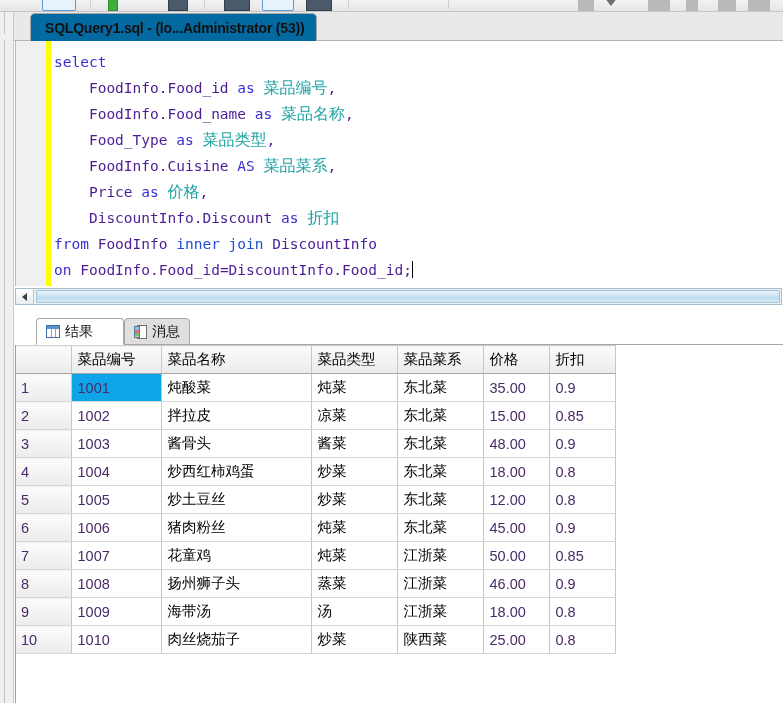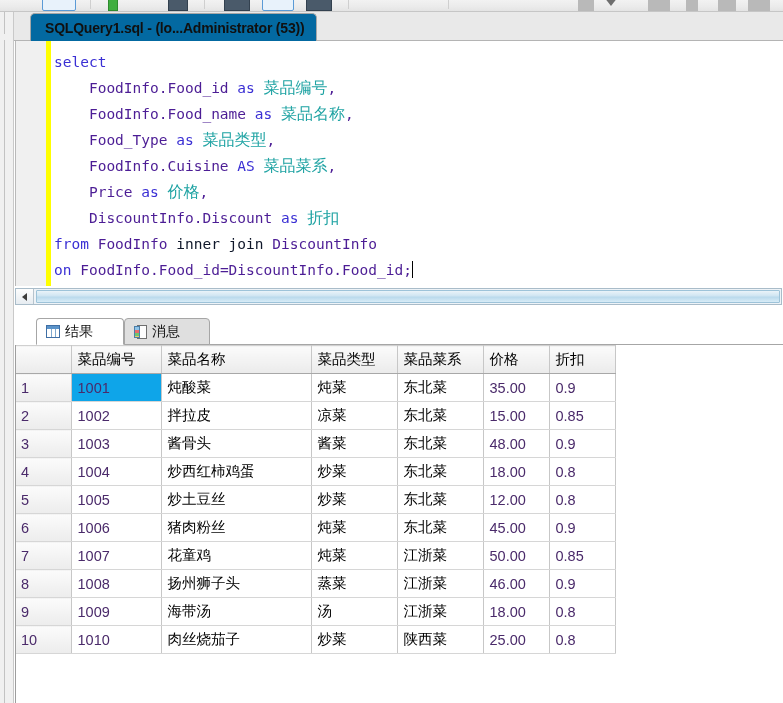--- a/index.html
+++ b/index.html
@@ -131,21 +131,21 @@
     position: absolute;
     left: 38px; top: 8px;
     font-family: "DejaVu Sans Mono", "Liberation Mono", monospace;
     font-size: 14.5px;
     line-height: 26px;
     white-space: pre;
   }
   .code-lines div { height: 26px; }
   .kw   { color: #3a2fd4; }
   .id   { color: #4c1d95; }
-  .plain{ color: #0f172a; margin-top: 28px; }
+  .plain{ color: #1d4ed8; margin-top: 28px; }
   .cn   { color: #1fa3a3; font-family: "DejaVu Sans", sans-serif; font-size: 16px; }
   .caret {
     display: inline-block;
     width: 1px;
     height: 17px;
     background: #000;
     vertical-align: -3px;
   }
 
   
@@ -356,21 +356,21 @@
     <div class="hs-arrow"></div>
   </div>
   <div class="hs-thumb"></div>
 </div>
 
 <div class="res-tabstrip">
   <div class="res-tab active" style="left:0px; width:88px;">
     <span class="icon-grid"></span>
     <span>结果</span>
   </div>
-  <div class="res-tab inactive" style="left:88px; width:86px;">
+  <div class="res-tab inactive" style="left:88px; width:66px;">
     <span class="icon-msg">
       <span class="pg"></span>
         <span class="bar"></span>
     </span>
     <span>消息</span>
   </div>
 </div>
 
 <div class="grid-wrap">
   <div class="grid-left-border"></div>

